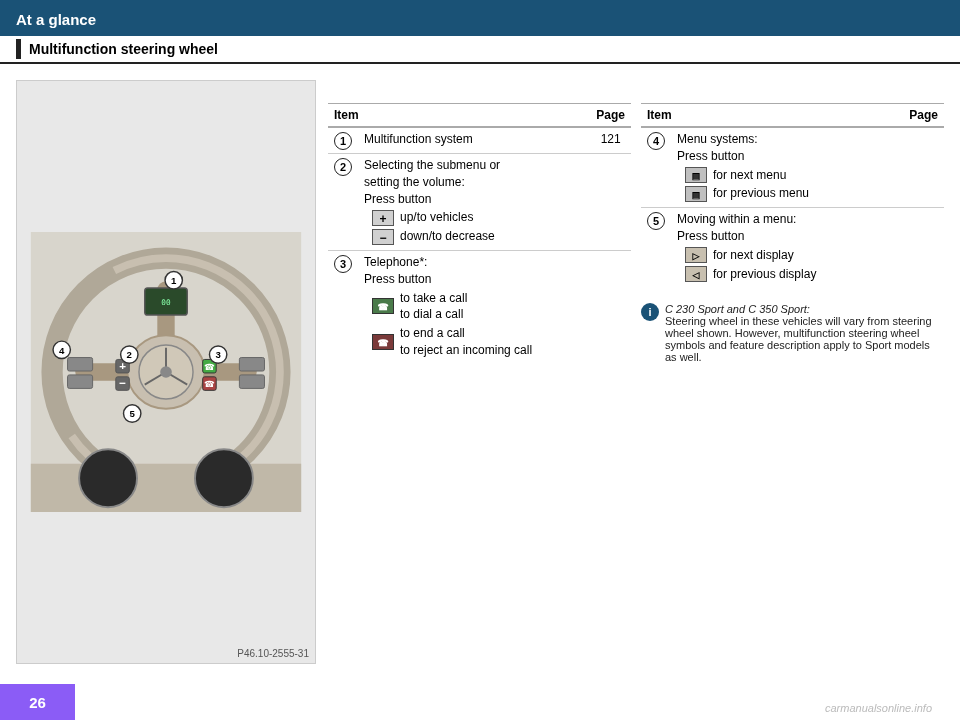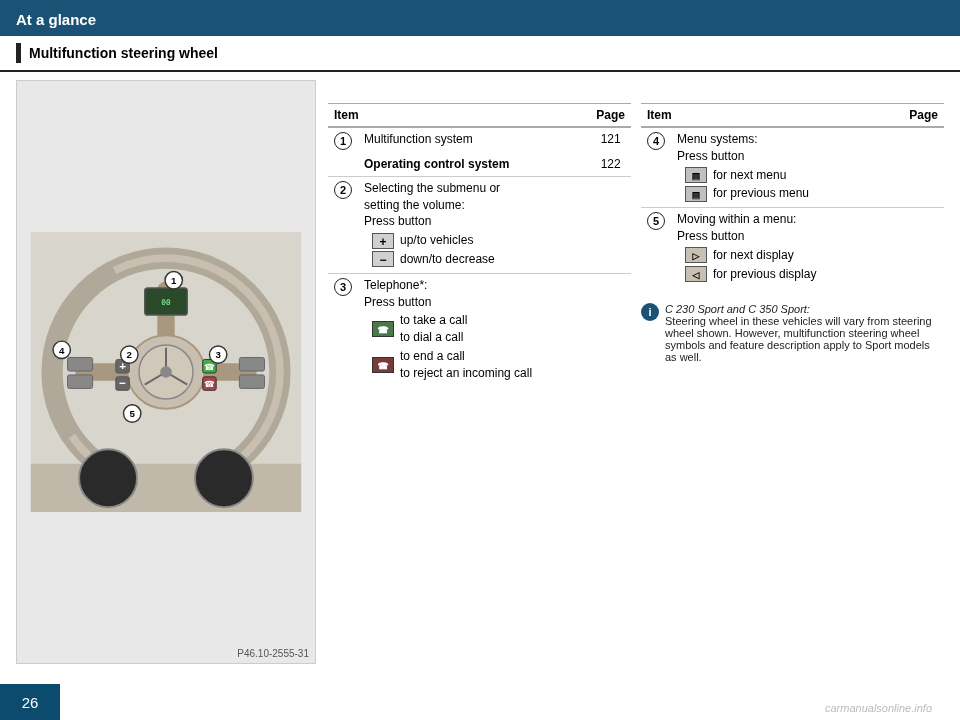--- a/index.html
+++ b/index.html
@@ -25,21 +25,21 @@
       height: 36px;
       display: flex;
       align-items: flex-end;
     }
 
     
     .sub-header {
       position: absolute;
       top: 36px;
       left: 0; right: 0;
-      height: 36px;
+      height: 28px;
       display: flex;
       align-items: center;
       padding: 0 16px;
       border-bottom: 2px solid #222;
     }
     .sub-header-bar {
       width: 5px;
       height: 20px;
       background: #222;
       margin-right: 8px;
@@ -250,29 +250,29 @@
       display: flex;
       align-items: flex-start;
       gap: 6px;
     }
 
     
     .footer {
       position: absolute;
       bottom: 0;
       left: 0;
-      width: 60px;
+      width: 75px;
       height: 36px;
-      background: #0c4a6e;
+      background: #8b5cf6;
       color: white;
       display: flex;
       align-items: center;
       justify-content: center;
       font-size: 15px;
-      font-weight: normal;
+      font-weight: bold;
     }
 
     
     .watermark {
       position: absolute;
       bottom: 6px;
       right: 28px;
       font-size: 11px;
       color: #bbb;
       font-style: italic;
@@ -377,25 +377,20 @@
         <tbody>
 
           <tr>
             <td class="item-cell">
               <span class="circle-num">1</span>
             </td>
             <td class="desc-text">Multifunction system</td>
             <td class="page-num">121</td>
           </tr>
 
-          <tr>
-            <td class="item-cell"></td>
-            <td class="desc-text bold-text">Operating control system</td>
-            <td class="page-num">122</td>
-          </tr>
 
           <tr class="row-border-top">
             <td class="item-cell">
               <span class="circle-num">2</span>
             </td>
             <td class="desc-text">
               Selecting the submenu or<br>setting the volume:<br>Press button
               <div class="sub-indent">
                 <span class="btn-icon btn-plus">+</span>
                 <span>up/to vehicles</span>

